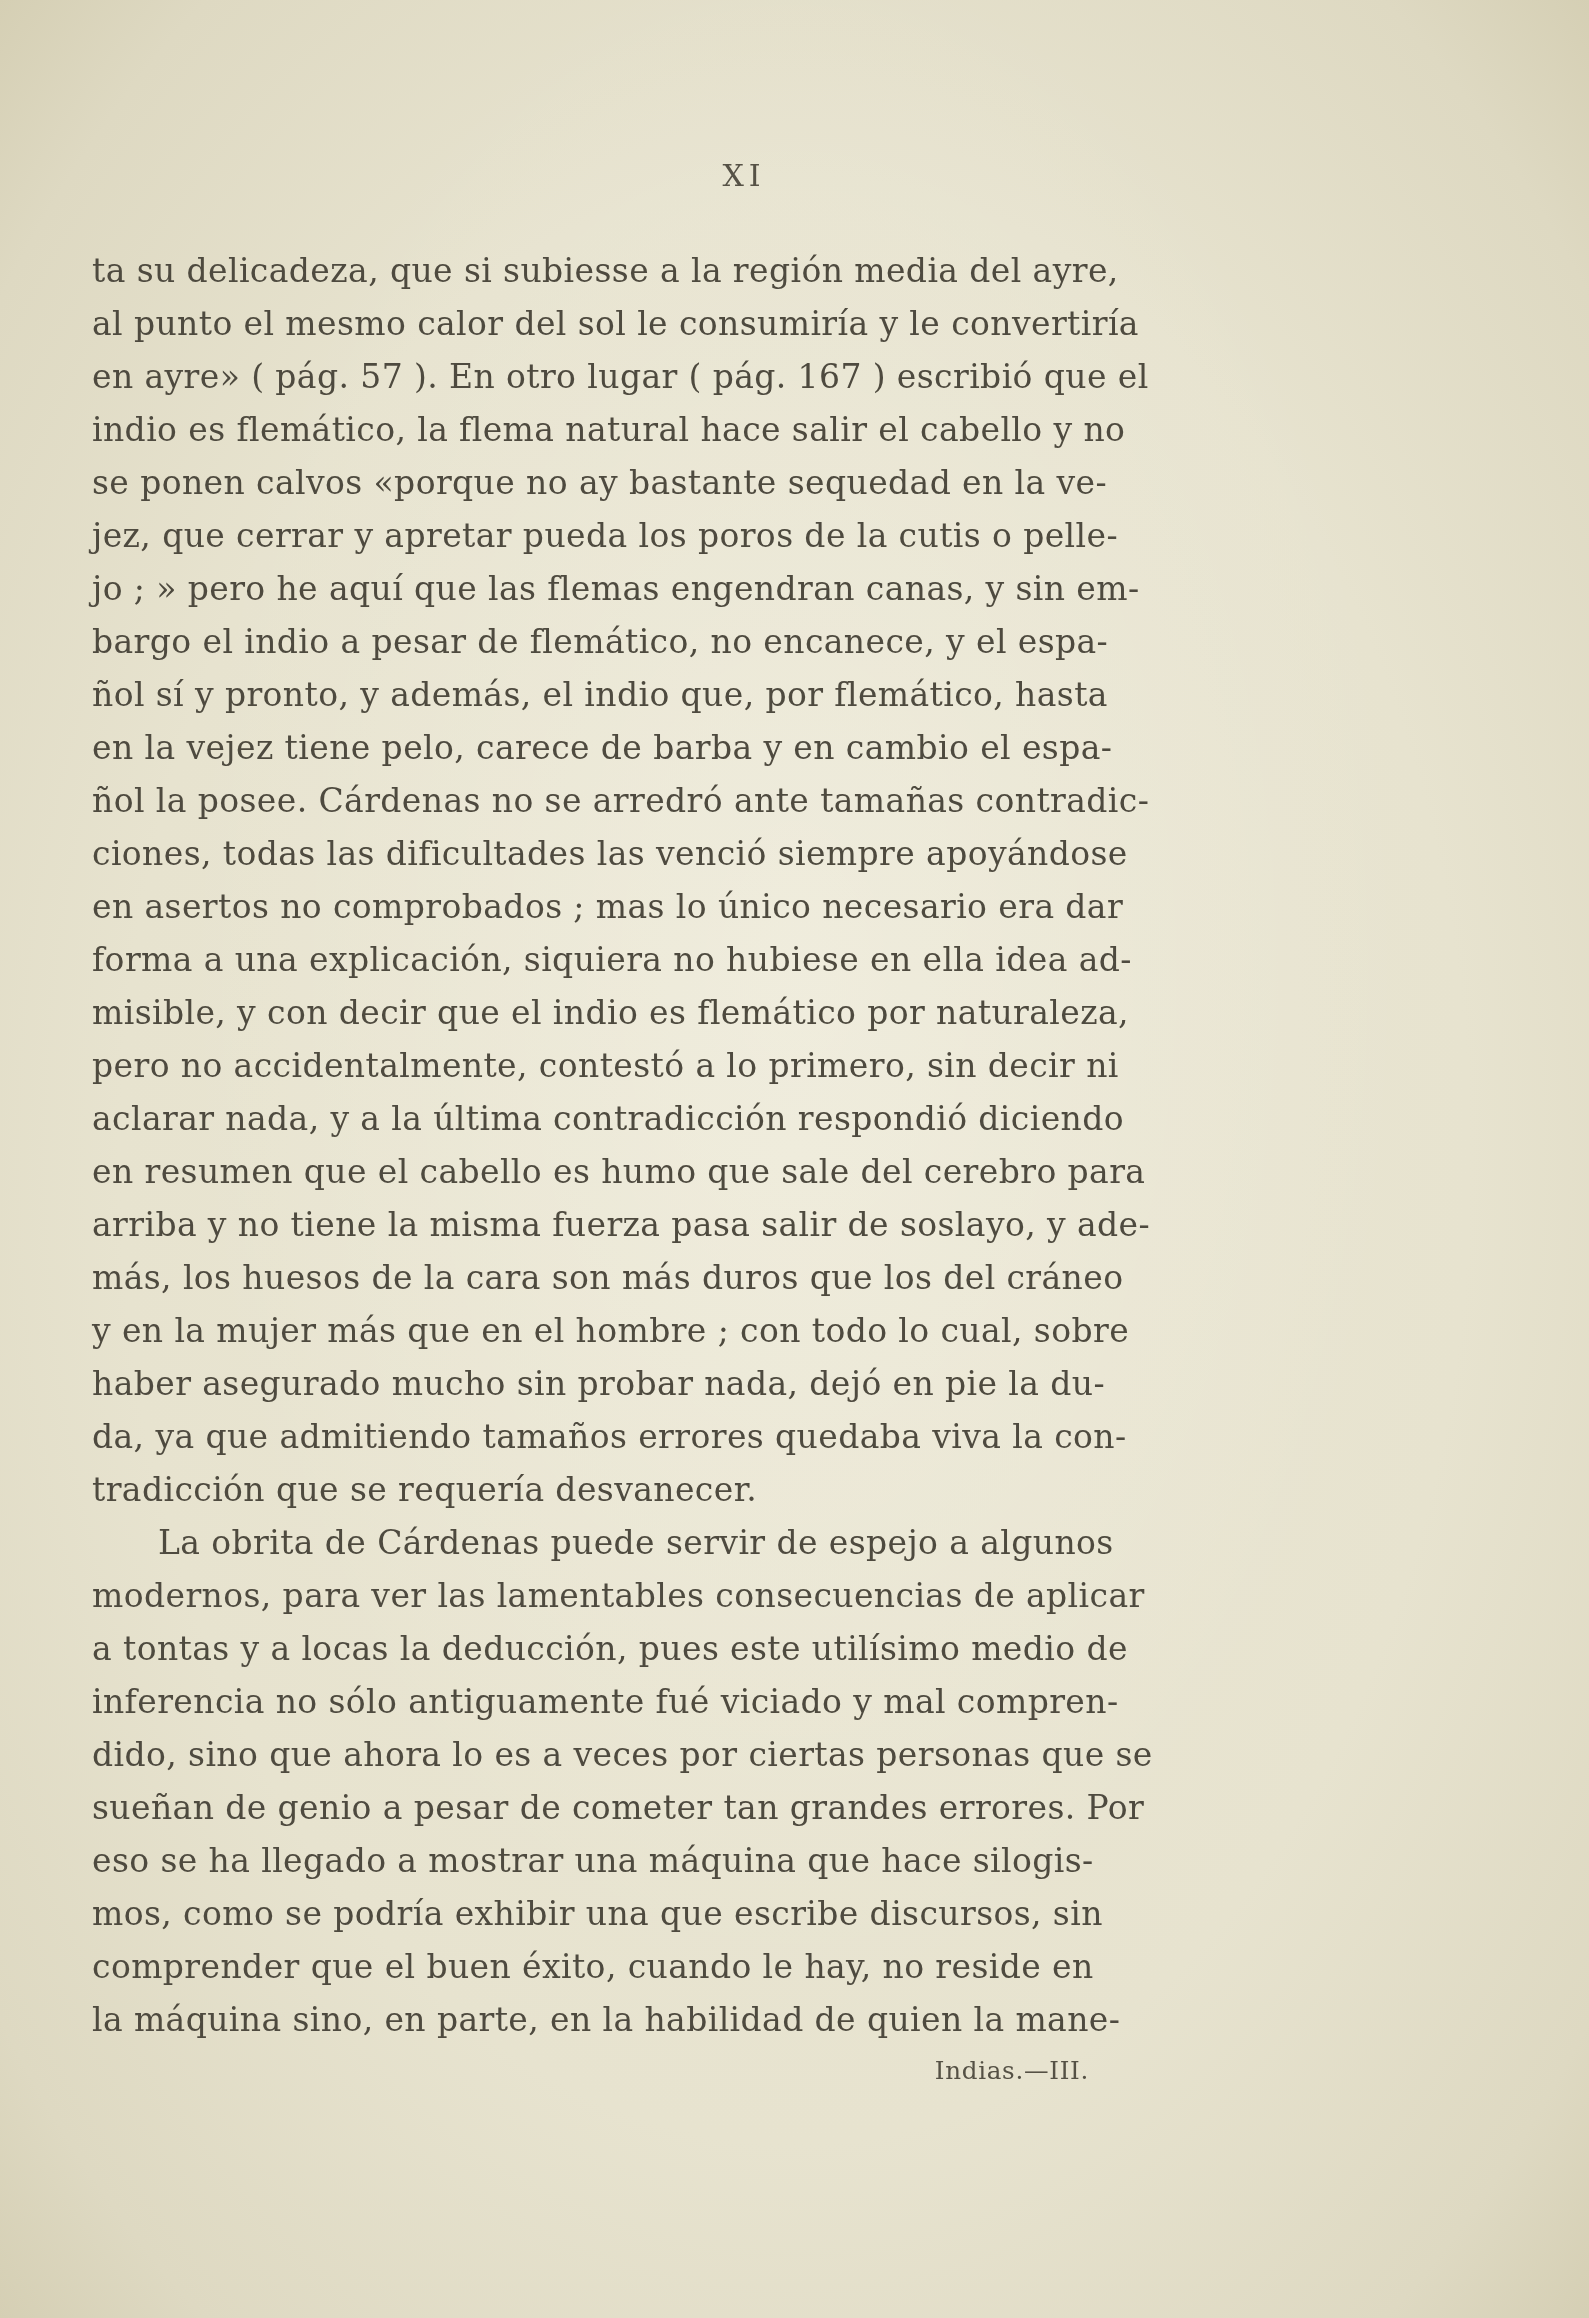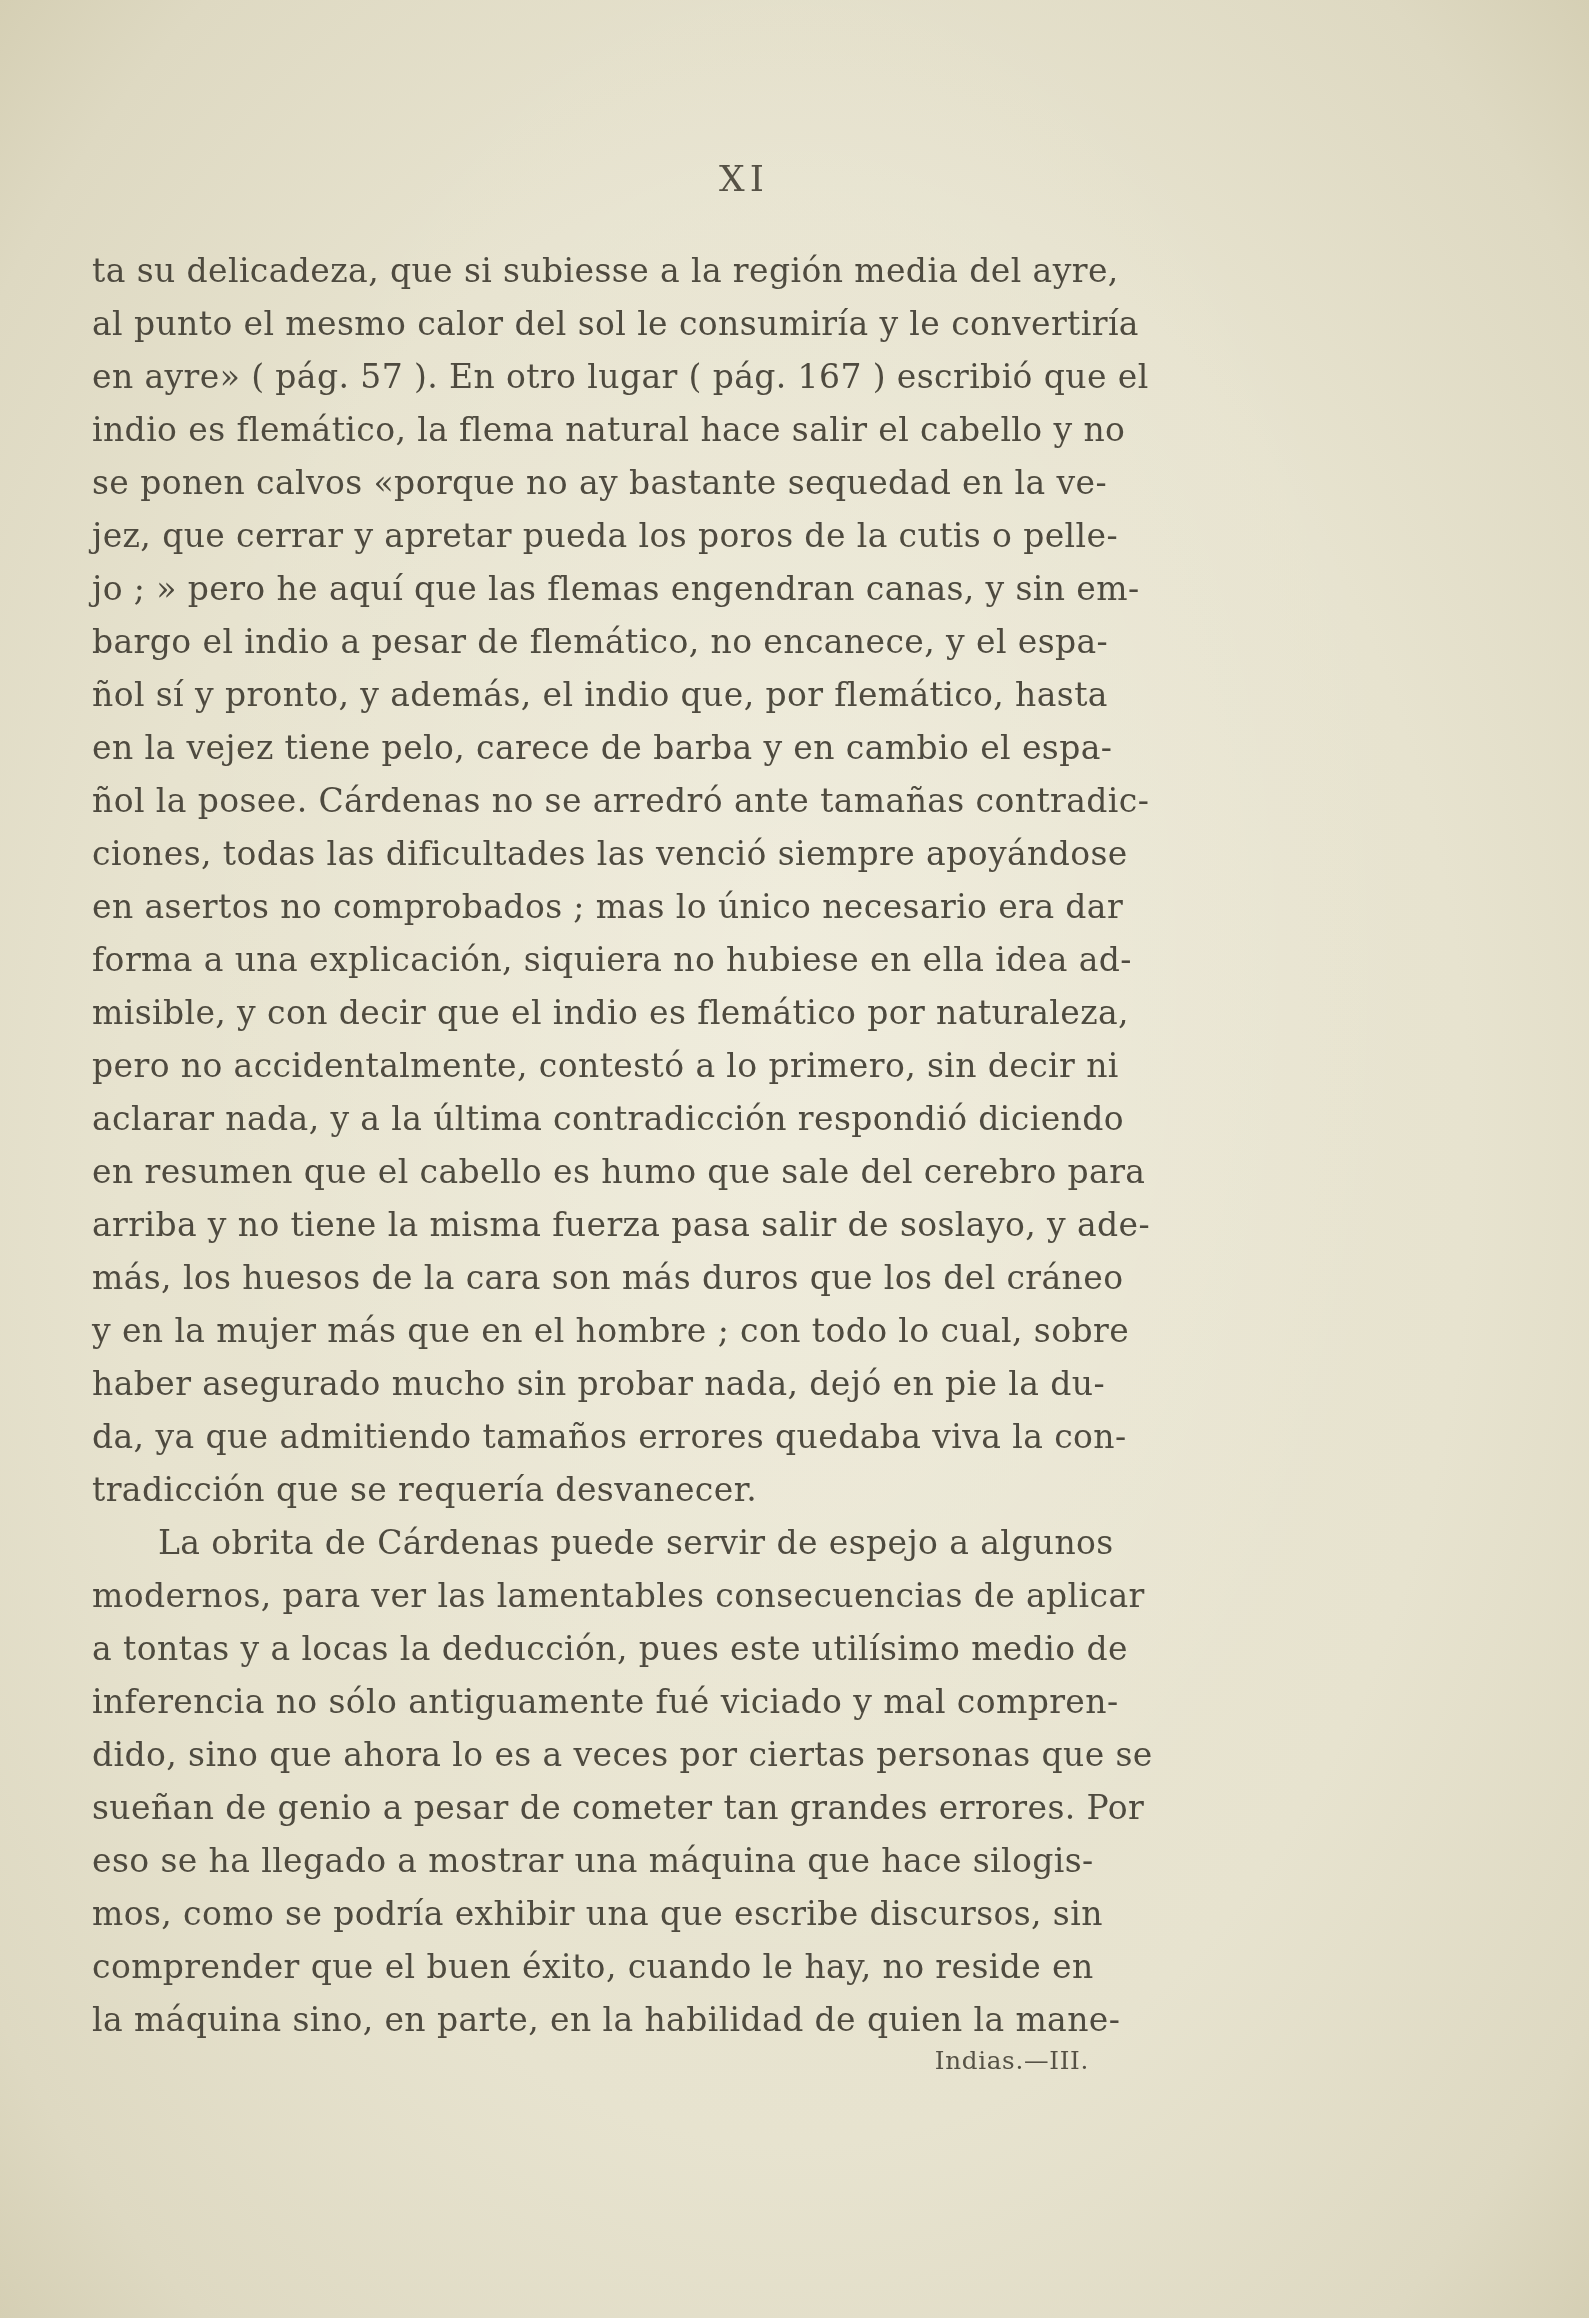--- a/index.html
+++ b/index.html
@@ -18,21 +18,21 @@
     font-family: "DejaVu Serif", "Liberation Serif", serif;
     color: #4e4a3f;
     overflow: hidden;
   }
   .page-number {
     position: absolute;
     top: 158px;
     left: 0;
     width: 1488px;
     text-align: center;
-    font-size: 36px;
+    font-size: 30px;
     letter-spacing: 5px;
     color: #565246;
   }
   .text-block {
     position: absolute;
     top: 244px;
     left: 92px;
     width: 1337px;
   }
   .para {
@@ -41,20 +41,21 @@
     font-size: 33px;
     line-height: 53px;
     white-space: pre-line;
     text-align: left;
     letter-spacing: 0.4px;
   }
   .para.indent {
     text-indent: 66px;
   }
   .footer {
+    margin-top: 10px;
     padding-right: 340px;
     text-align: right;
     font-size: 24.6px;
     letter-spacing: 0.7px;
     color: #555145;
   }
 </style>
 </head>
 <body>
 

